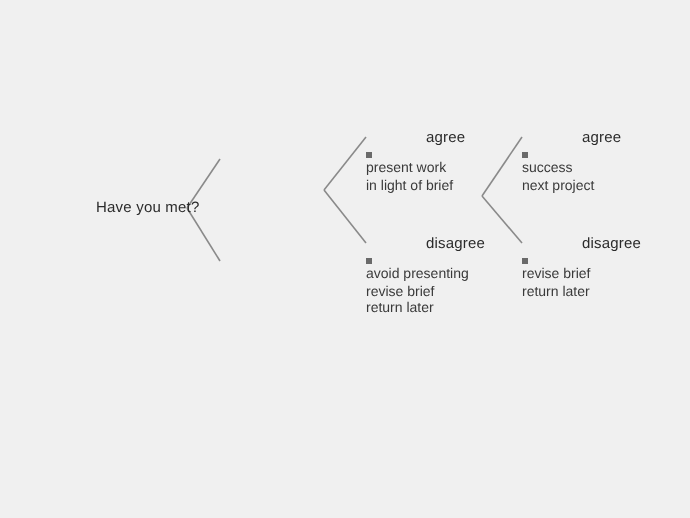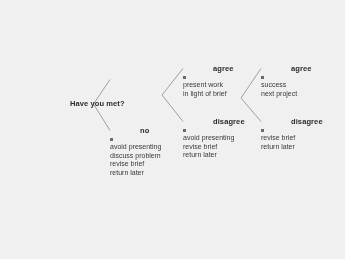--- a/index.html
+++ b/index.html
@@ -23,21 +23,21 @@
     left: 0;
     top: 0;
     width: 345px;
     height: 259px;
   }
   .node {
     position: absolute;
   }
   .node-title {
     font-size: 7.5px;
-    font-weight: bold;
+    font-weight: normal;
     color: #2b2b2b;
     line-height: 9px;
     letter-spacing: 0.1px;
     white-space: nowrap;
     padding-left: 30px;
   }
   .node-sep {
     width: 3px;
     height: 3px;
     background: #6a6a6a;
@@ -65,35 +65,25 @@
     <g stroke="#8a8a8a" stroke-width="0.8" fill="none">
       <path d="M93.5,104 L110,79.5"></path>
       <path d="M93.5,104 L110,130.5"></path>
       <path d="M162,95 L183,68.5"></path>
       <path d="M162,95 L183,121.5"></path>
       <path d="M241,98 L261,68.5"></path>
       <path d="M241,98 L261,121.5"></path>
     </g>
   </svg>
 
-  <div class="node root-node" style="left:40px; top:99px;">
+  <div class="node root-node" style="left:18px; top:99px;">
     <div class="node-title">Have you met?</div>
   </div>
 
 
-  <div class="node" style="left:110px; top:126px;">
-    <div class="node-title">no</div>
-    <div class="node-sep"></div>
-    <div class="node-lines">
-      <span class="node-line">avoid presenting</span>
-      <span class="node-line">discuss problem</span>
-      <span class="node-line">revise brief</span>
-      <span class="node-line">return later</span>
-    </div>
-  </div>
 
   <div class="node" style="left:183px; top:64px;">
     <div class="node-title">agree</div>
     <div class="node-sep"></div>
     <div class="node-lines">
       <span class="node-line">present work</span>
       <span class="node-line">in light of brief</span>
     </div>
   </div>
 

